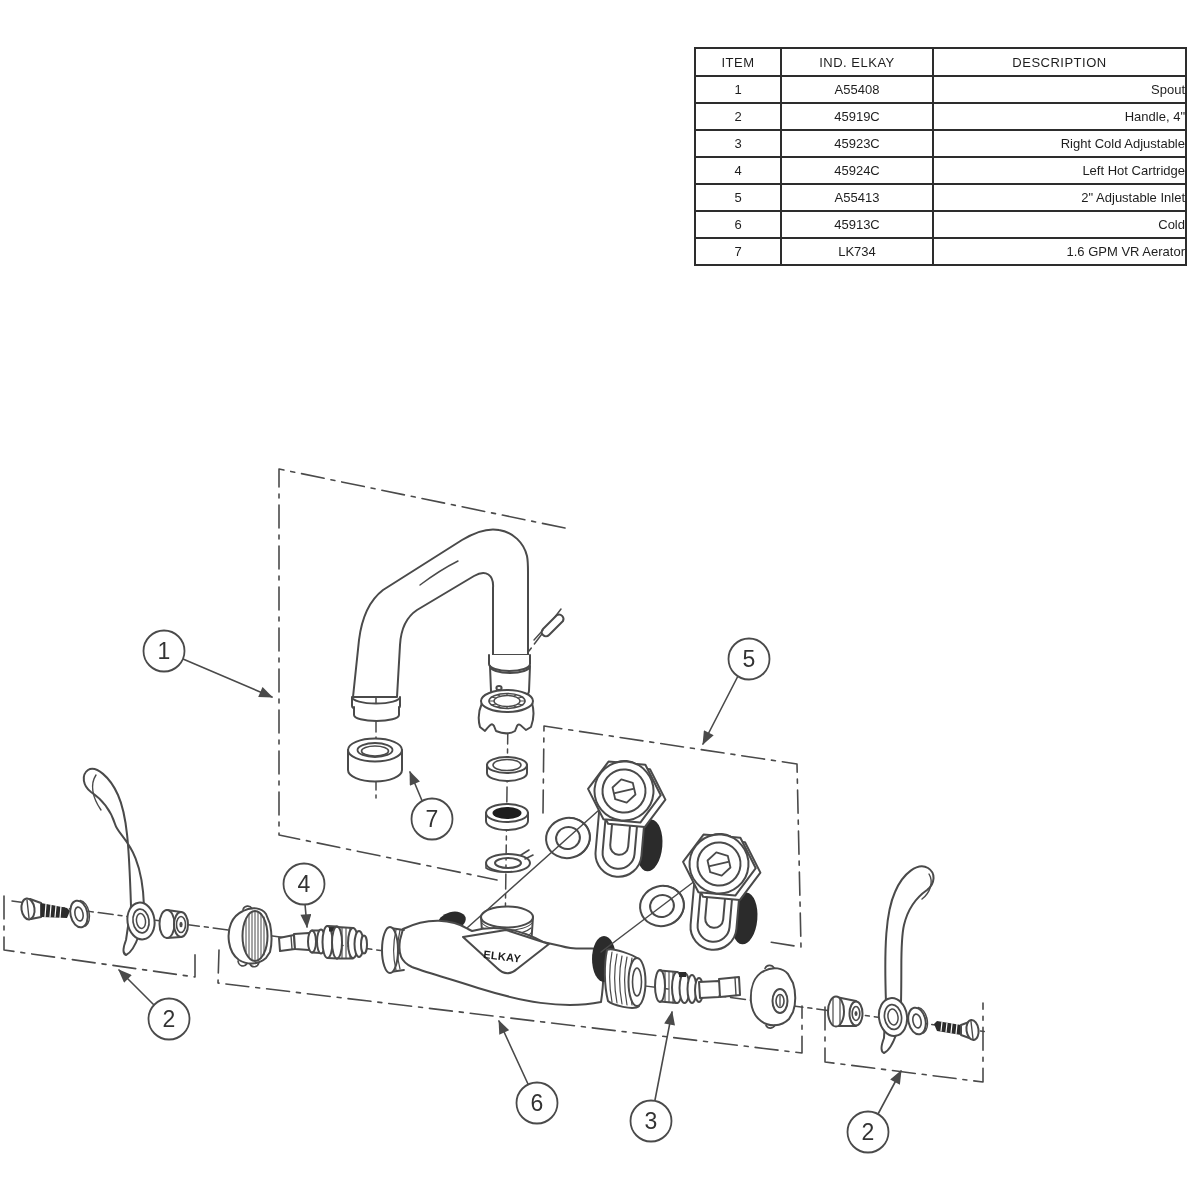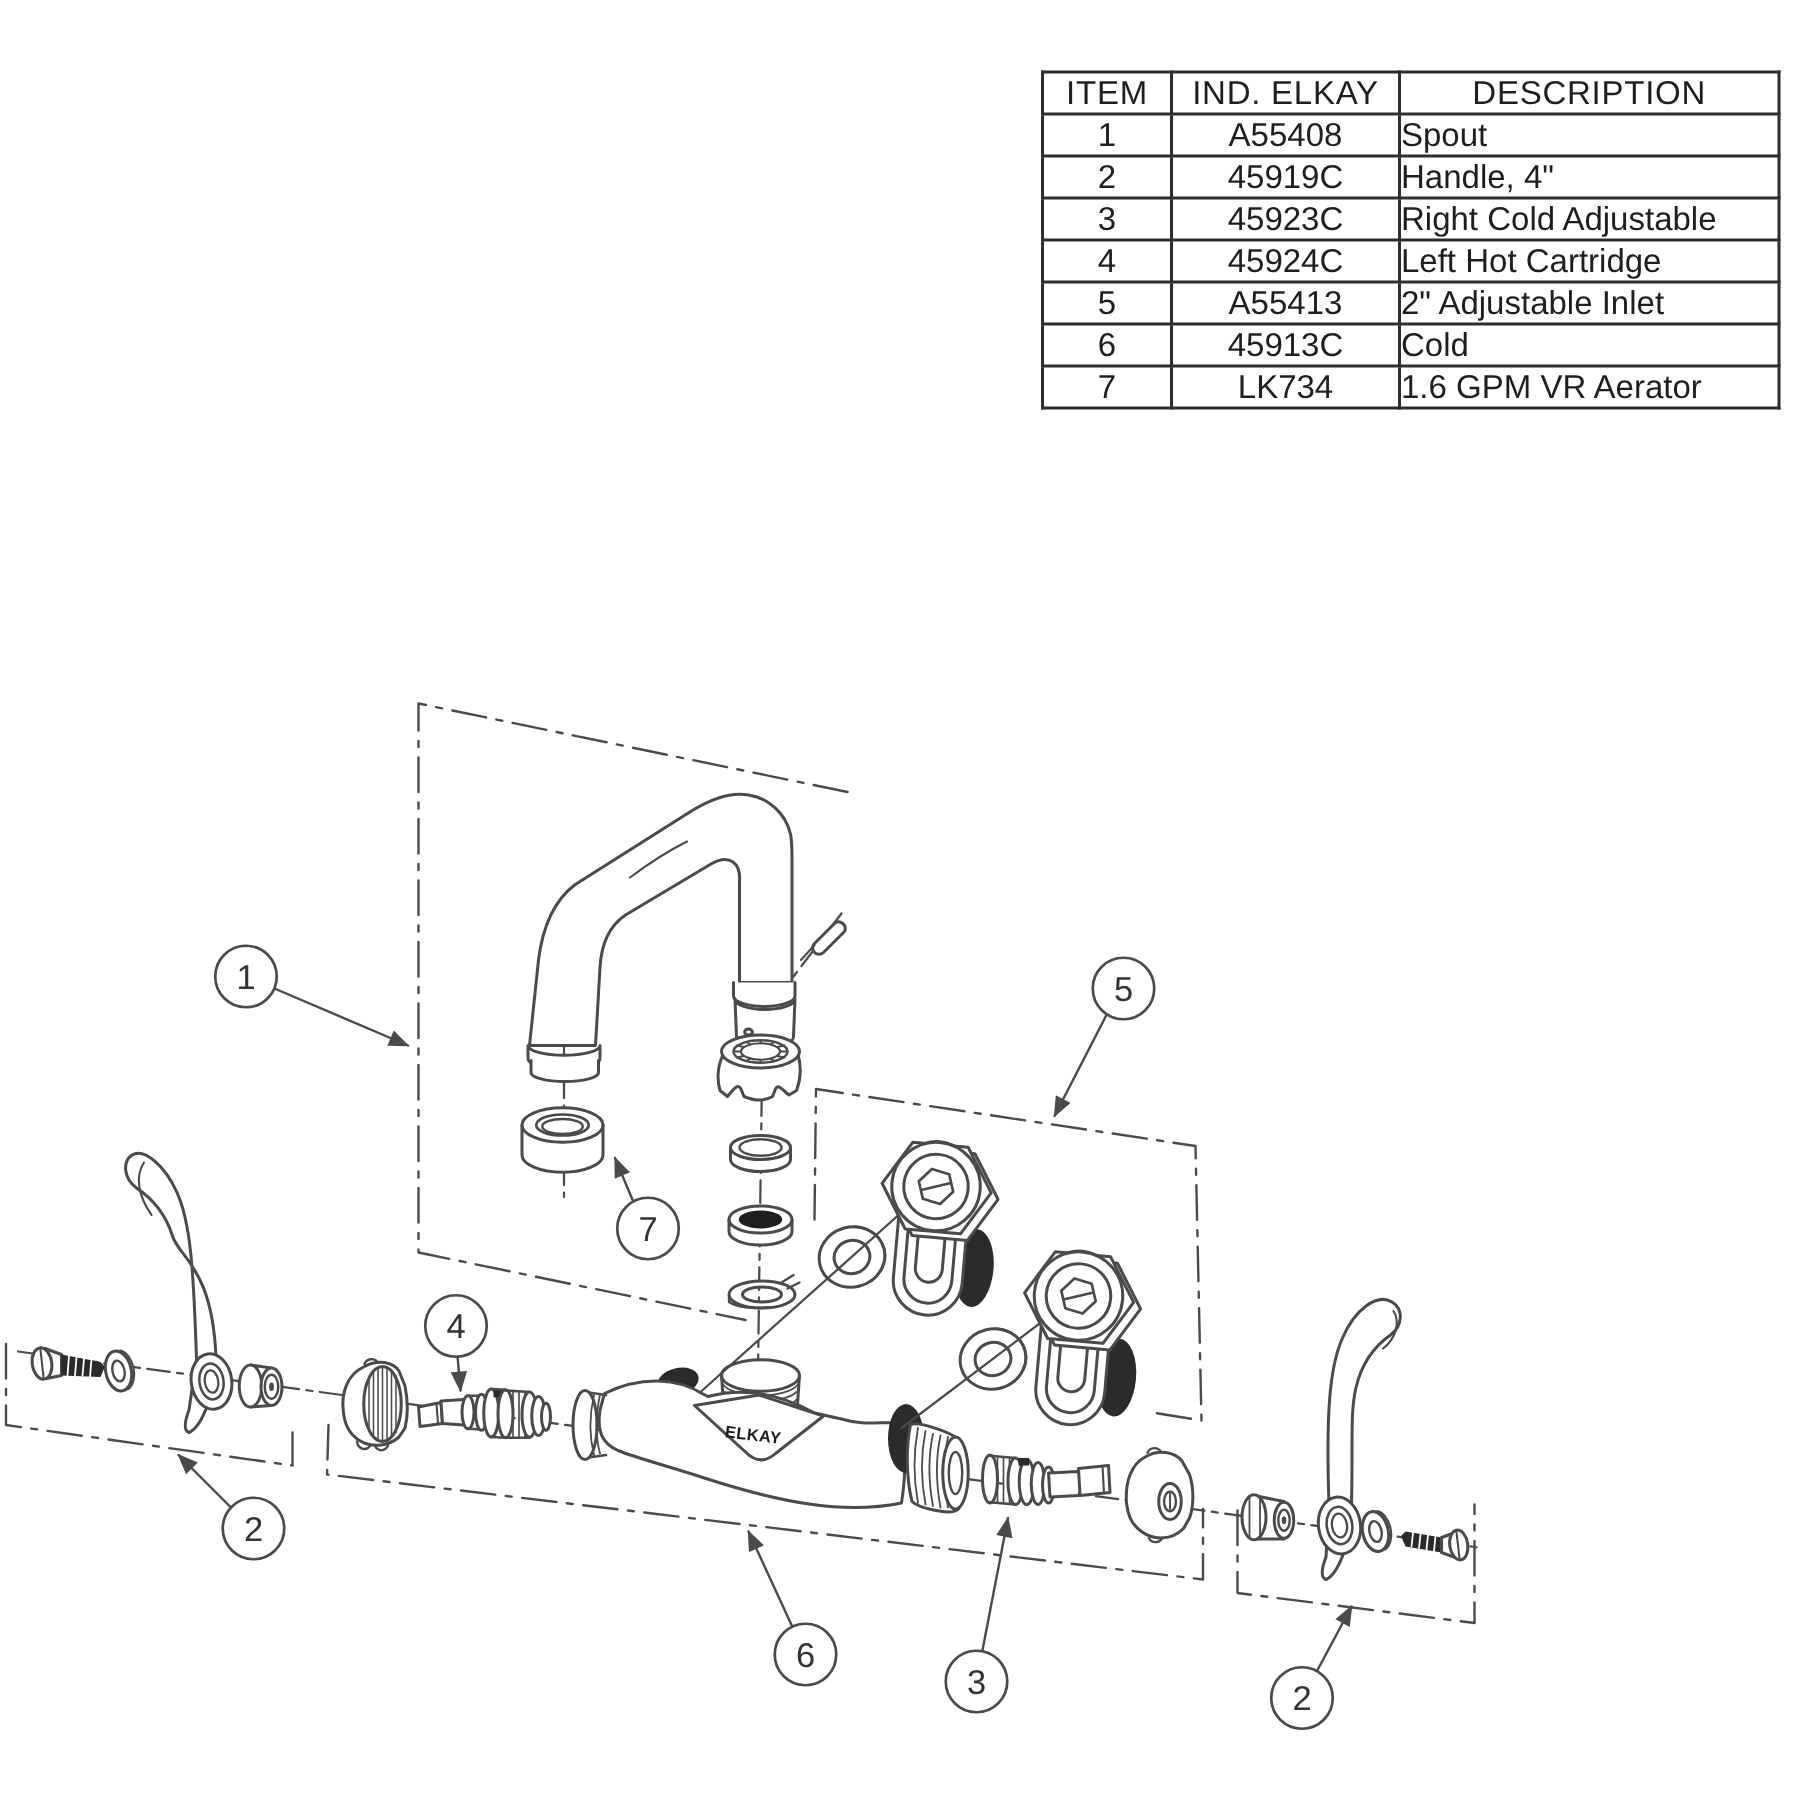--- a/index.html
+++ b/index.html
@@ -3,27 +3,27 @@
 <meta charset="utf-8">
 <style>
   html,body{margin:0;padding:0;}
   body{width:1200px;height:1200px;position:relative;background:#ffffff;
        font-family:"Liberation Sans", sans-serif;overflow:hidden;}
   svg{position:absolute;left:0;top:0;}
   svg text{font-family:"Liberation Sans", sans-serif;stroke:none;}
 
   .parts-table{position:absolute;left:694px;top:47px;border-collapse:collapse;
                table-layout:fixed;background:#fff;}
-  .parts-table th,.parts-table td{border:2px solid #2d2d2d;font-size:22px;
+  .parts-table th,.parts-table td{border:2px solid #2d2d2d;font-size:13px;
                color:#1e1e1e;padding:0;height:25px;white-space:nowrap;
                font-weight:normal;vertical-align:middle;}
   .parts-table th{text-align:center;height:26px;letter-spacing:0.5px;}
   .col-item{width:86px;} .col-part{width:152px;} .col-desc{width:253px;}
   .cell-item,.cell-part{text-align:center;}
-  .cell-desc{text-align:left;padding-left:9px;}
+  .cell-desc{text-align:right;padding-left:9px;}
 
   .balloon-num{font-size:23px;fill:#333;}
   .brand{font-size:11px;font-weight:bold;fill:#1c1c1c;letter-spacing:0.3px;}
 </style>
 </head>
 <body>
 
 <svg width="1200" height="1200" viewBox="0 0 1200 1200">
   <defs>
     <marker id="ah" viewBox="0 0 10 8" refX="9.2" refY="4" markerWidth="15" markerHeight="11" orient="auto" markerUnits="userSpaceOnUse">

